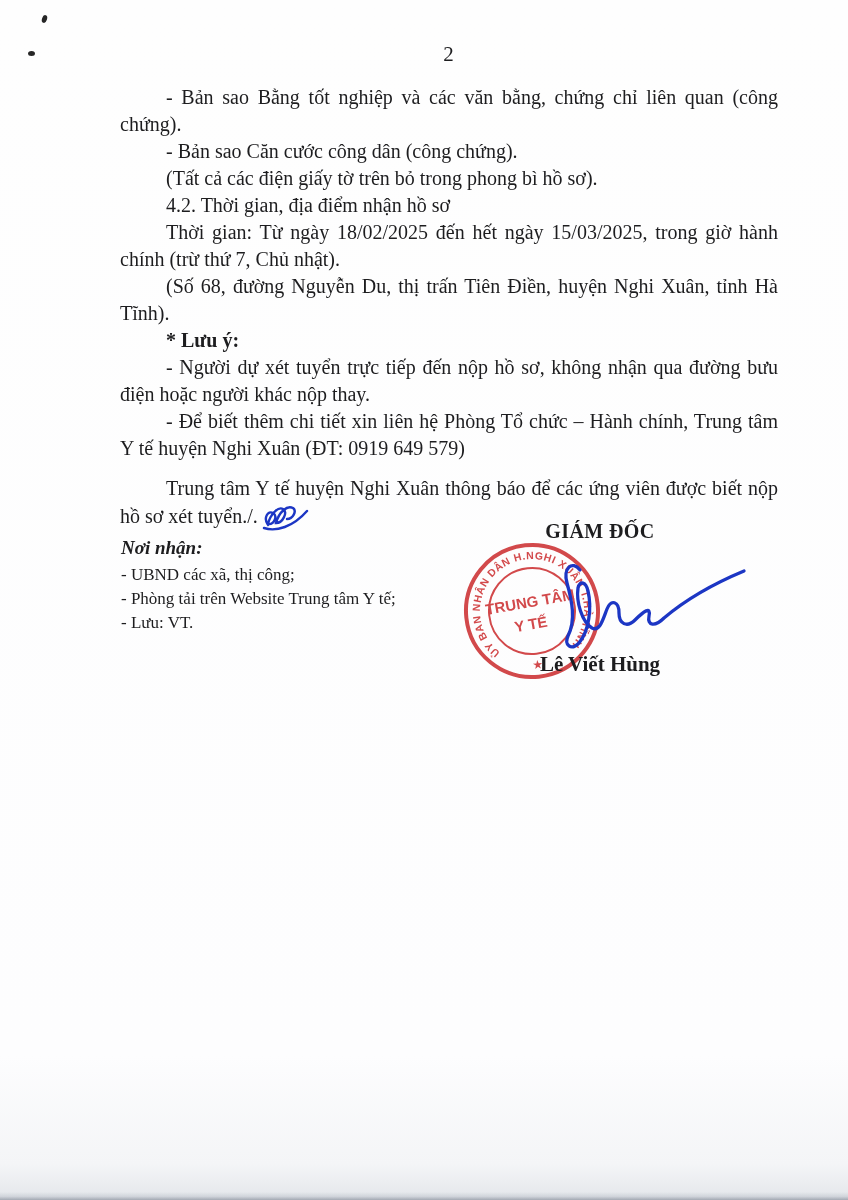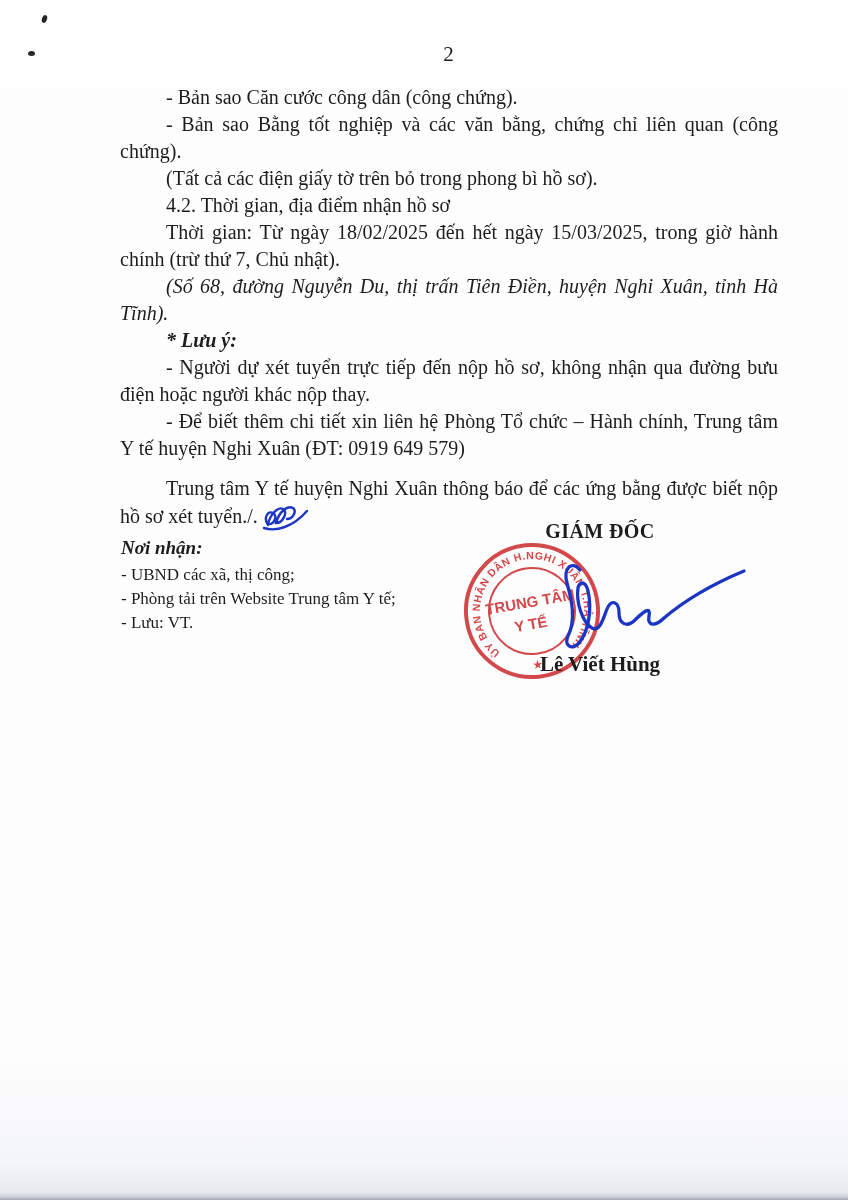--- a/index.html
+++ b/index.html
@@ -24,22 +24,22 @@
     background:linear-gradient(180deg,rgba(150,158,170,0) 0%,rgba(150,158,170,0.25) 55%,rgba(120,128,142,0.6) 100%);
   }
 
   .content { position:absolute; left:120px; top:42px; width:658px; }
   .page-number { text-align:center; font-size:21px; margin:0 0 17px 0; letter-spacing:1px; }
 
   p.para {
     margin:0; font-size:20px; line-height:27px;
     text-align:justify; text-indent:46px;
   }
-  p.italic { font-style:italic; }
-  p.bold-italic { font-style:italic; font-weight:bold; }
+  p.italic { }
+  p.bold-italic { font-weight:bold; }
   p.closing { margin-top:13px; }
   .initial-scribble { display:inline-block; vertical-align:-9px; margin-left:3px; }
 
   .recipients {
     position:absolute; left:121px; top:536px;
     font-size:17px; line-height:24px;
   }
   .recipients-title { font-weight:bold; font-style:italic; font-size:19px; margin-bottom:3px; }
 
   .sign-title {
@@ -60,31 +60,31 @@
 <body>
 
 <div class="page">
 
   <span class="speck speck-1"></span>
   <span class="speck speck-2"></span>
 
   <div class="content">
     <div class="page-number">2</div>
 
+    <p class="para">- Bản sao Bằng tốt nghiệp và các văn bằng, chứng chỉ liên quan (công chứng).</p>
     <p class="para">- Bản sao Căn cước công dân (công chứng).</p>
-    <p class="para">- Bản sao Bằng tốt nghiệp và các văn bằng, chứng chỉ liên quan (công chứng).</p>
     <p class="para">(Tất cả các điện giấy tờ trên bỏ trong phong bì hồ sơ).</p>
     <p class="para">4.2. Thời gian, địa điểm nhận hồ sơ</p>
     <p class="para">Thời gian: Từ ngày 18/02/2025 đến hết ngày 15/03/2025, trong giờ hành chính (trừ thứ 7, Chủ nhật).</p>
     <p class="para italic">(Số 68, đường Nguyễn Du, thị trấn Tiên Điền, huyện Nghi Xuân, tỉnh Hà Tĩnh).</p>
     <p class="para bold-italic">* Lưu ý:</p>
     <p class="para">- Người dự xét tuyển trực tiếp đến nộp hồ sơ, không nhận qua đường bưu điện hoặc người khác nộp thay.</p>
     <p class="para">- Để biết thêm chi tiết xin liên hệ Phòng Tổ chức – Hành chính, Trung tâm Y tế huyện Nghi Xuân (ĐT: 0919 649 579)</p>
 
-    <p class="para closing"><span>Trung tâm Y tế huyện Nghi Xuân thông báo để các ứng bằng được biết nộp hồ sơ xét tuyển./.</span><svg class="initial-scribble" width="48" height="30" viewBox="0 0 48 30">
+    <p class="para closing"><span>Trung tâm Y tế huyện Nghi Xuân thông báo để các ứng viên được biết nộp hồ sơ xét tuyển./.</span><svg class="initial-scribble" width="48" height="30" viewBox="0 0 48 30">
         <path d="M7,23 C2,16 7,8 12,11 C17,14 13,23 7,22 C9,13 17,4 22,7 C27,10 22,21 15,21 C18,10 26,3 32,6 C36,9 32,17 26,17" fill="none" stroke="#1c36c4" stroke-width="2.4" stroke-linecap="round"></path>
         <path d="M3,26 C15,30 32,25 46,9" fill="none" stroke="#1c36c4" stroke-width="2.4" stroke-linecap="round"></path>
       </svg></p>
   </div>
 
   <div class="recipients">
     <div class="recipients-title">Nơi nhận:</div>
     <div>- UBND các xã, thị công;</div>
     <div>- Phòng tải trên Website Trung tâm Y tế;</div>
     <div>- Lưu: VT.</div>

